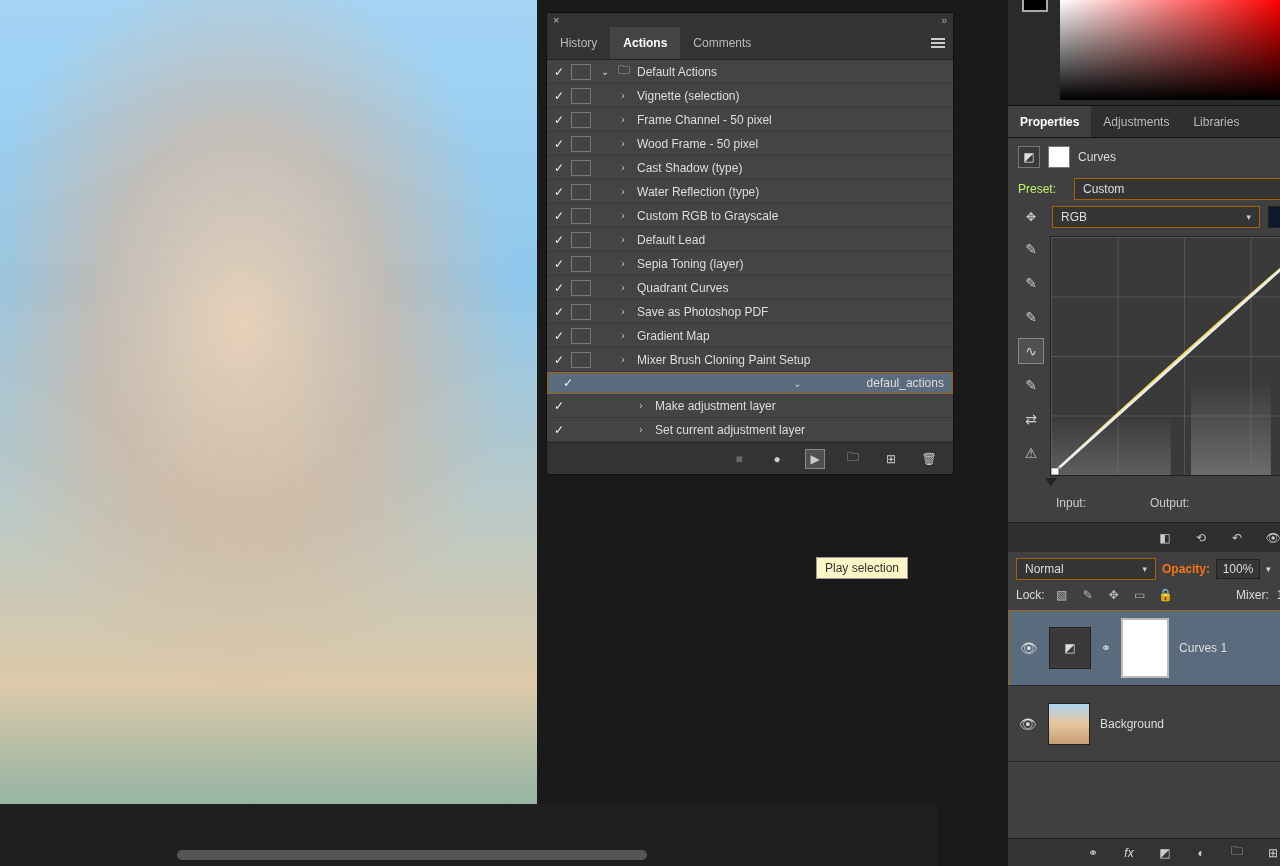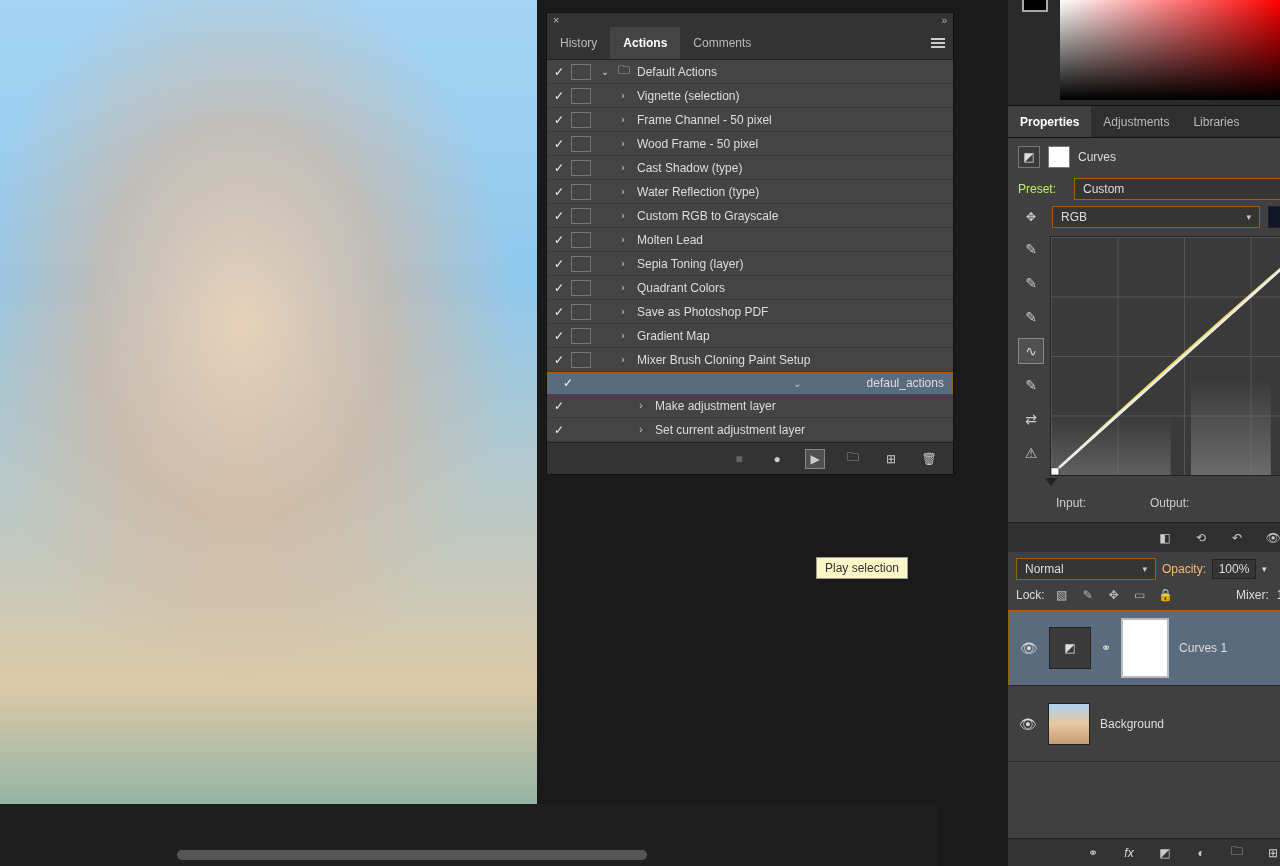--- a/index.html
+++ b/index.html
@@ -74,21 +74,21 @@
 .slider-tri.white { right:-5px; border-top:8px solid #eee; }
 
 .io-row { display:flex; gap:64px; padding:4px 0 2px 38px; }
 .io-row span { color:#ccc; }
 .props-footer { height:30px; display:flex; align-items:center; justify-content:flex-end; gap:18px; padding-right:10px; border-top:1px solid #222; }
 .props-footer .ic { width:18px; height:18px; color:#ccc; display:flex; align-items:center; justify-content:center; }
 
 .layers-body { flex:1; background:#404040; display:flex; flex-direction:column; }
 .layer-controls { padding:6px 8px; display:flex; align-items:center; gap:6px; }
 .layer-controls .sel { flex: 0 0 140px; }
-.layer-controls .lbl { color:#fdba74; }
+.layer-controls .lbl { color:#f97316;font-weight:bold; }
 .layer-controls .val { width:44px; height:20px; background:#353535; border:1px solid #222; display:flex; align-items:center; justify-content:center; }
 .lock-row { padding:0 8px 6px; display:flex; align-items:center; gap:8px; }
 .lock-row .ic { width:18px; height:18px; color:#bbb; display:flex; align-items:center; justify-content:center; }
 .lock-row .spacer { flex:1; }
 .layer-list { flex:1; overflow:hidden; }
 .layer { height:76px; display:flex; align-items:center; gap:10px; padding:0 10px; border-bottom:1px solid #2a2a2a; }
 .layer.sel { background:#5a6b7d; }
 .eye { width:20px; text-align:center; color:#ddd; font-size:14px; }
 .thumb { width:42px; height:42px; background:#888; border:1px solid #222; }
 .thumb.mask { background:#fff; border:2px solid #bbb; width:48px; height:60px; }
@@ -172,35 +172,35 @@
         <span class="ap-btn"></span>
         <span style="width: 18px; display: inline-block;"></span>
         <span class="ap-arrow">›</span>
         <span class="ap-label">Custom RGB to Grayscale</span>
       </div>
       <div class="ap-row">
         <span class="ap-chk">✓</span>
         <span class="ap-btn"></span>
         <span style="width: 18px; display: inline-block;"></span>
         <span class="ap-arrow">›</span>
-        <span class="ap-label">Molten Lead</span>
+        <span class="ap-label">Default Lead</span>
       </div>
       <div class="ap-row">
         <span class="ap-chk">✓</span>
         <span class="ap-btn"></span>
         <span style="width: 18px; display: inline-block;"></span>
         <span class="ap-arrow">›</span>
         <span class="ap-label">Sepia Toning (layer)</span>
       </div>
       <div class="ap-row">
         <span class="ap-chk">✓</span>
         <span class="ap-btn"></span>
         <span style="width: 18px; display: inline-block;"></span>
         <span class="ap-arrow">›</span>
-        <span class="ap-label">Quadrant Colors</span>
+        <span class="ap-label">Quadrant Curves</span>
       </div>
       <div class="ap-row">
         <span class="ap-chk">✓</span>
         <span class="ap-btn"></span>
         <span style="width: 18px; display: inline-block;"></span>
         <span class="ap-arrow">›</span>
         <span class="ap-label">Save as Photoshop PDF</span>
       </div>
       <div class="ap-row">
         <span class="ap-chk">✓</span>

